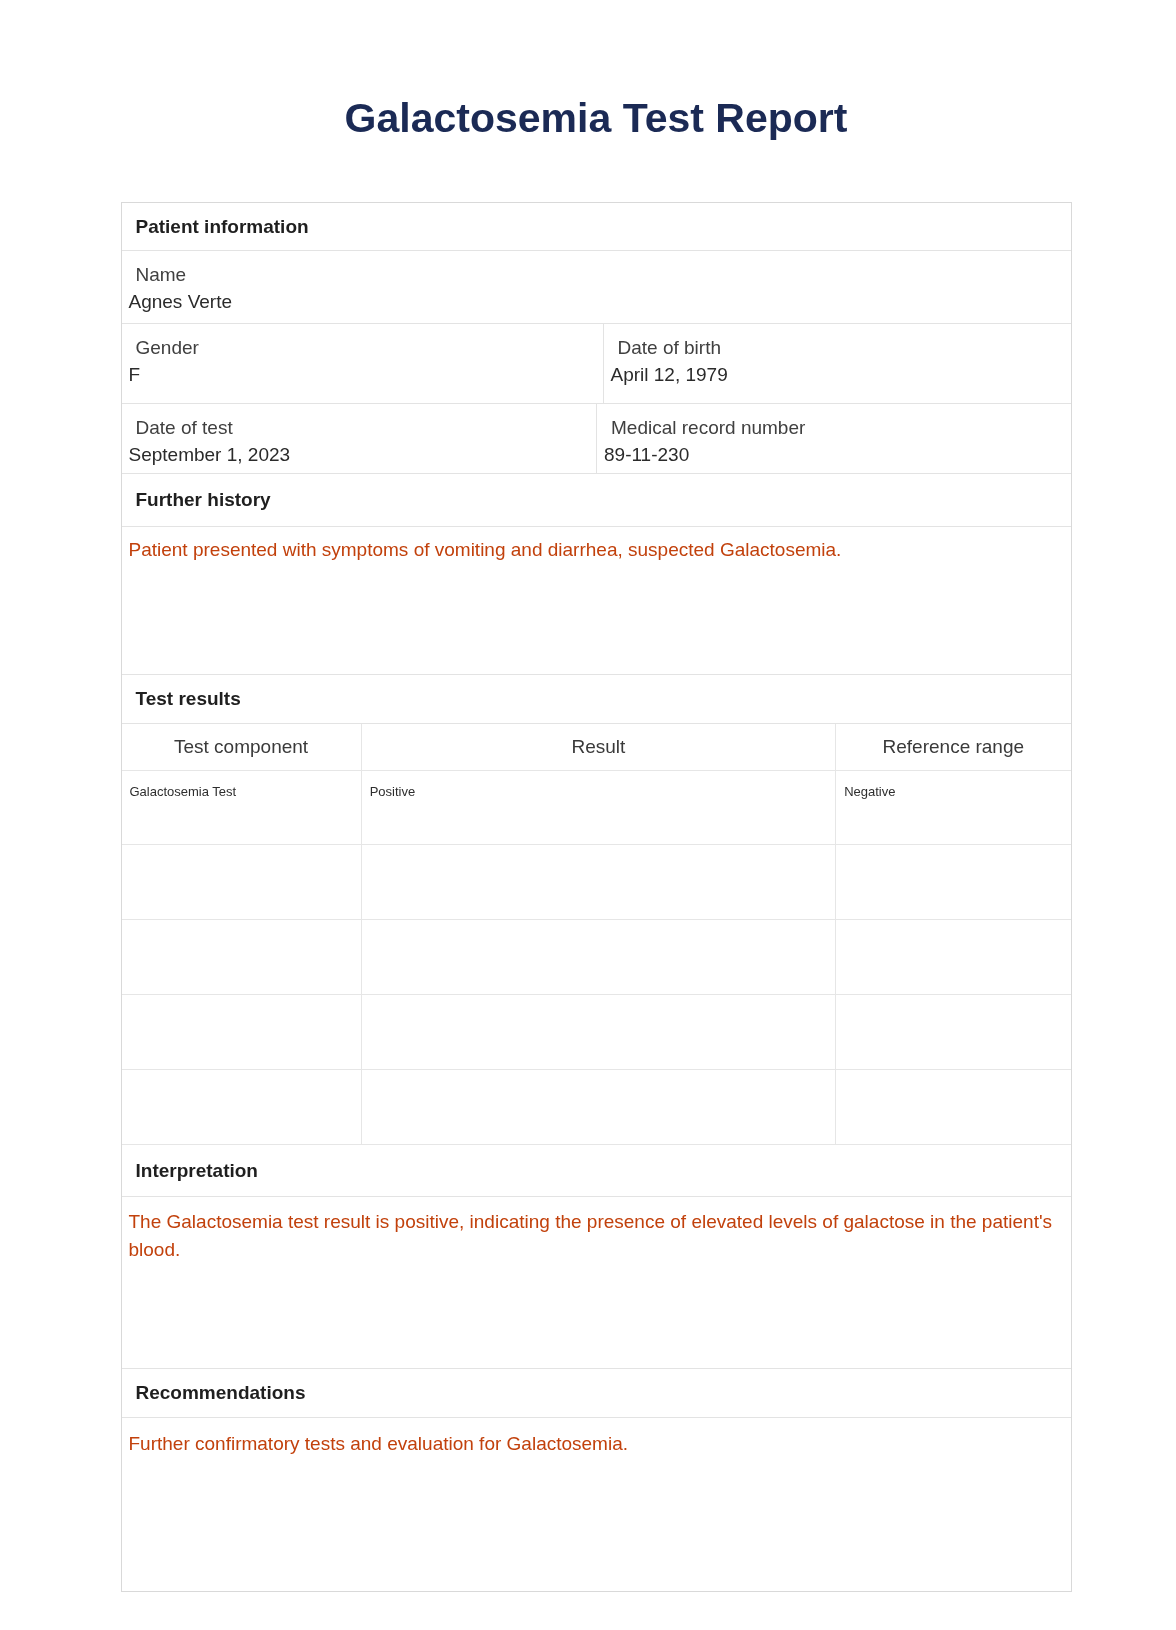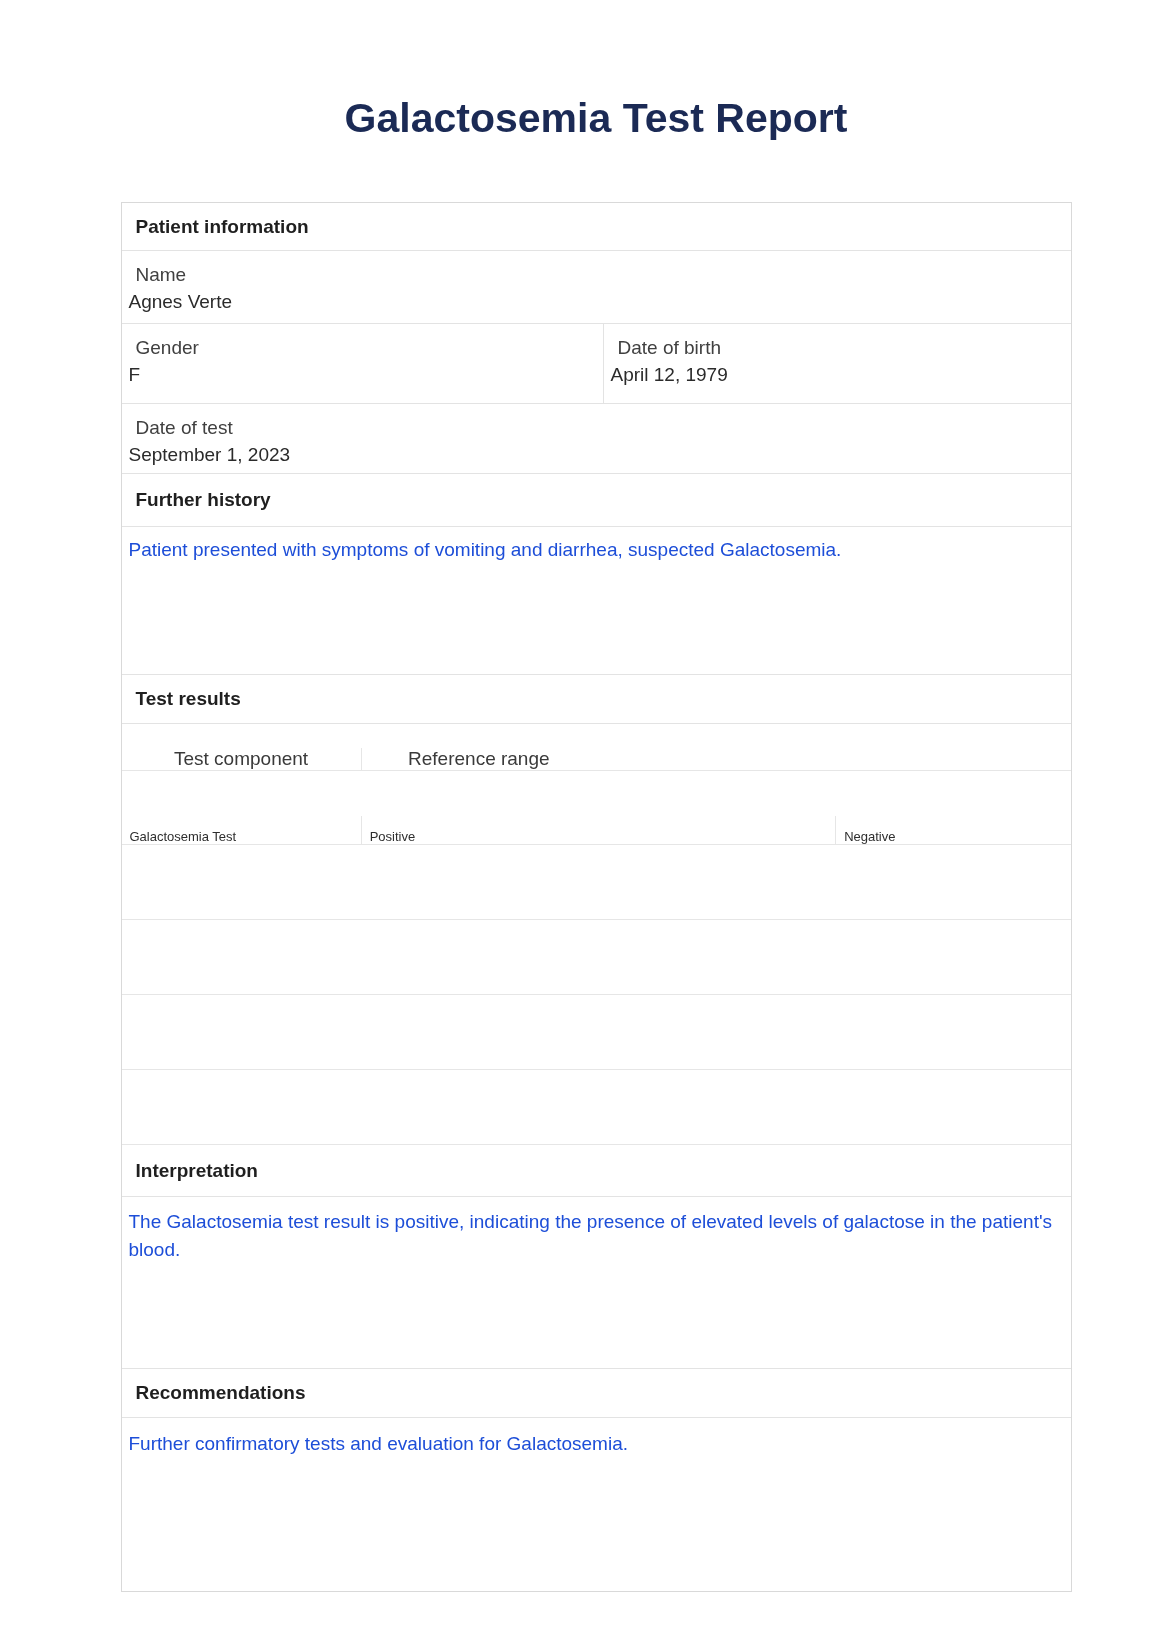--- a/index.html
+++ b/index.html
@@ -55,28 +55,28 @@
   .row-name { height: 73px; }
   .row-two-a { height: 80px; gap: 13px; }
   .row-two-b { height: 70px; }
   .two-col { display: flex; }
   .two-col > .cell { width: 50%; }
   .two-col > .cell + .cell { border-left: 1px solid #e3e3e3; }
 
   .content-block {
     font-size: 19px;
     line-height: 27px;
-    color: #1d4ed8;
+    color: #c2410c;
     padding: 9px 10px 0 7px;
   }
   .clinical-content { height: 148px; }
   .interpretation-content { height: 172px; line-height: 28px; padding-top: 11px; }
   .recommendations-content { height: 173px; line-height: 28px; padding-top: 12px; }
 
-  .tr { display: flex; border-bottom: 1px solid #e6e6e6; align-items: flex-end; }
+  .tr { display: flex; border-bottom: 1px solid #e6e6e6; }
   .td { font-size: 13px; color: #2e2e2e; }
   .c1 { width: 25.2%; }
   .c2 { width: 50%; border-left: 1px solid #e6e6e6; }
   .c3 { width: 24.8%; border-left: 1px solid #e6e6e6; }
   .thead-row { height: 47px; }
   .th {
     display: flex;
     align-items: center;
     justify-content: center;
     font-size: 19px;
@@ -112,29 +112,34 @@
         <div class="field-label">Date of birth</div>
         <div class="field-value">April 12, 1979</div>
       </div>
     </div>
 
     <div class="row row-two-b two-col">
       <div class="cell field-cell">
         <div class="field-label">Date of test</div>
         <div class="field-value">September 1, 2023</div>
       </div>
+      <div class="cell field-cell">
+        <div class="field-label">Medical record number</div>
+        <div class="field-value">89-11-230</div>
+      </div>
     </div>
 
     <div class="row section-header sh-clinical">Further history</div>
     <div class="row content-block clinical-content">Patient presented with symptoms of vomiting and diarrhea, suspected Galactosemia.</div>
 
     <div class="row section-header sh-results">Test results</div>
 
     <div class="tr thead-row">
       <div class="td c1 th">Test component</div>
+      <div class="td c2 th">Result</div>
       <div class="td c3 th">Reference range</div>
     </div>
 
     <div class="tr data-row">
       <div class="td c1">Galactosemia Test</div>
       <div class="td c2">Positive</div>
       <div class="td c3">Negative</div>
     </div>
 
     <div id="empty-rows">

